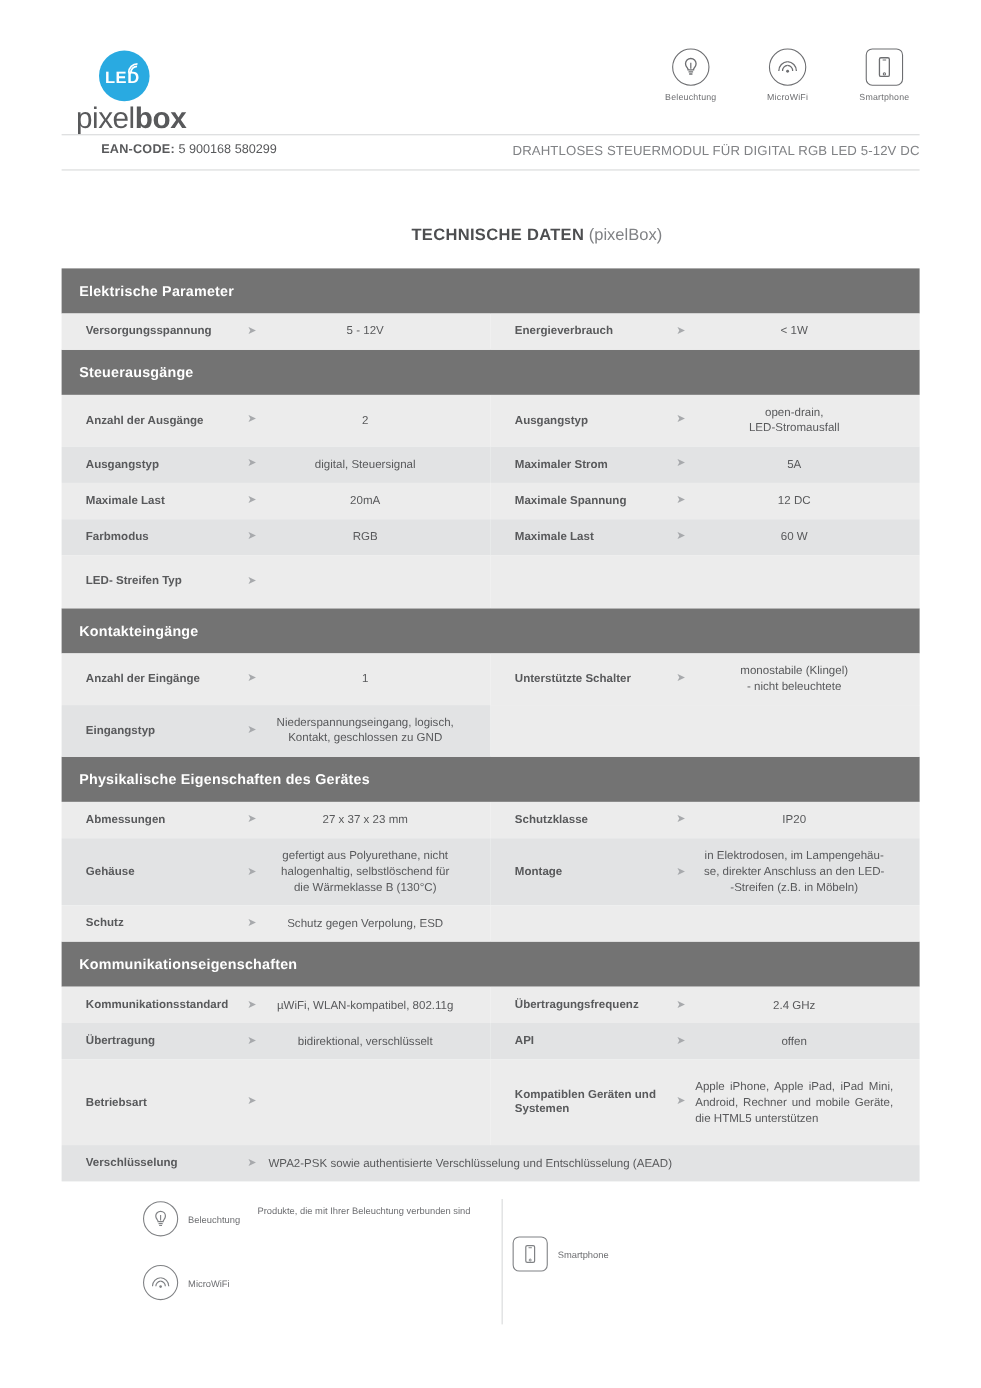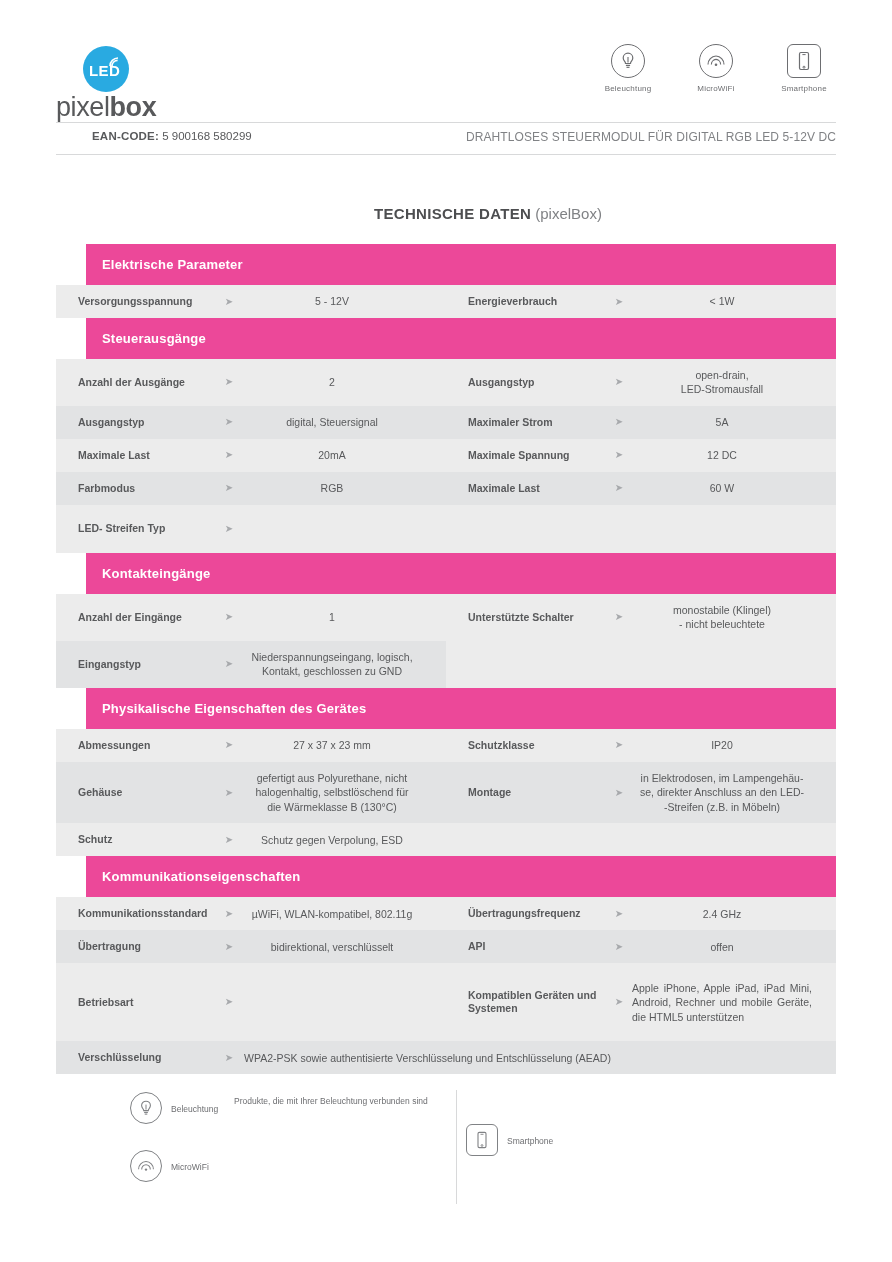--- a/index.html
+++ b/index.html
@@ -28,20 +28,21 @@
   }
   .logo-circle .led-text {
     color: #ffffff; font-size: 15px; font-weight: bold; letter-spacing: .5px;
     margin-top: 3px; margin-left: -3px;
   }
   .logo-circle .wifi-arc {
     position: absolute; right: 7px; top: 9px;
     width: 14px; height: 14px;
   }
   .logo-text {
+    margin-left: 13px;
     font-size: 27px; letter-spacing: -.4px;
     color: #58595b;
     font-weight: 400;
   }
   .logo-text .bold { font-weight: bold; color: #58595b; }
 
   .badges { position: absolute; right: 0; top: 0; display: flex; gap: 24px; }
   .badge { width: 64px; text-align: center; }
   .badge-icon {
     width: 34px; height: 34px; margin: 0 auto 6px auto;
@@ -79,27 +80,26 @@
     text-align: center; font-size: 15px; color: #58595b; margin-left: 42px;
   }
   .doc-title .strong { font-weight: bold; color: #4d4e50; letter-spacing: .3px; }
   .doc-title .light { color: #808285; font-weight: 400; }
 
   
   .table {
     position: absolute; left: 56px; top: 244px; width: 780px;
   }
   .section-head {
-    background: #ec4899;
+    background: #737373;
     color: #ffffff;
     font-size: 13px;
     font-weight: bold;
     padding: 13px 16px;
     letter-spacing: .2px;
-    margin-left: 30px;
   }
   .row { display: flex; }
   .cell {
     width: 50%;
     display: flex;
     align-items: center;
     padding: 9px 10px;
     min-height: 33px;
   }
   .cell.empty { background: #ececec; }

